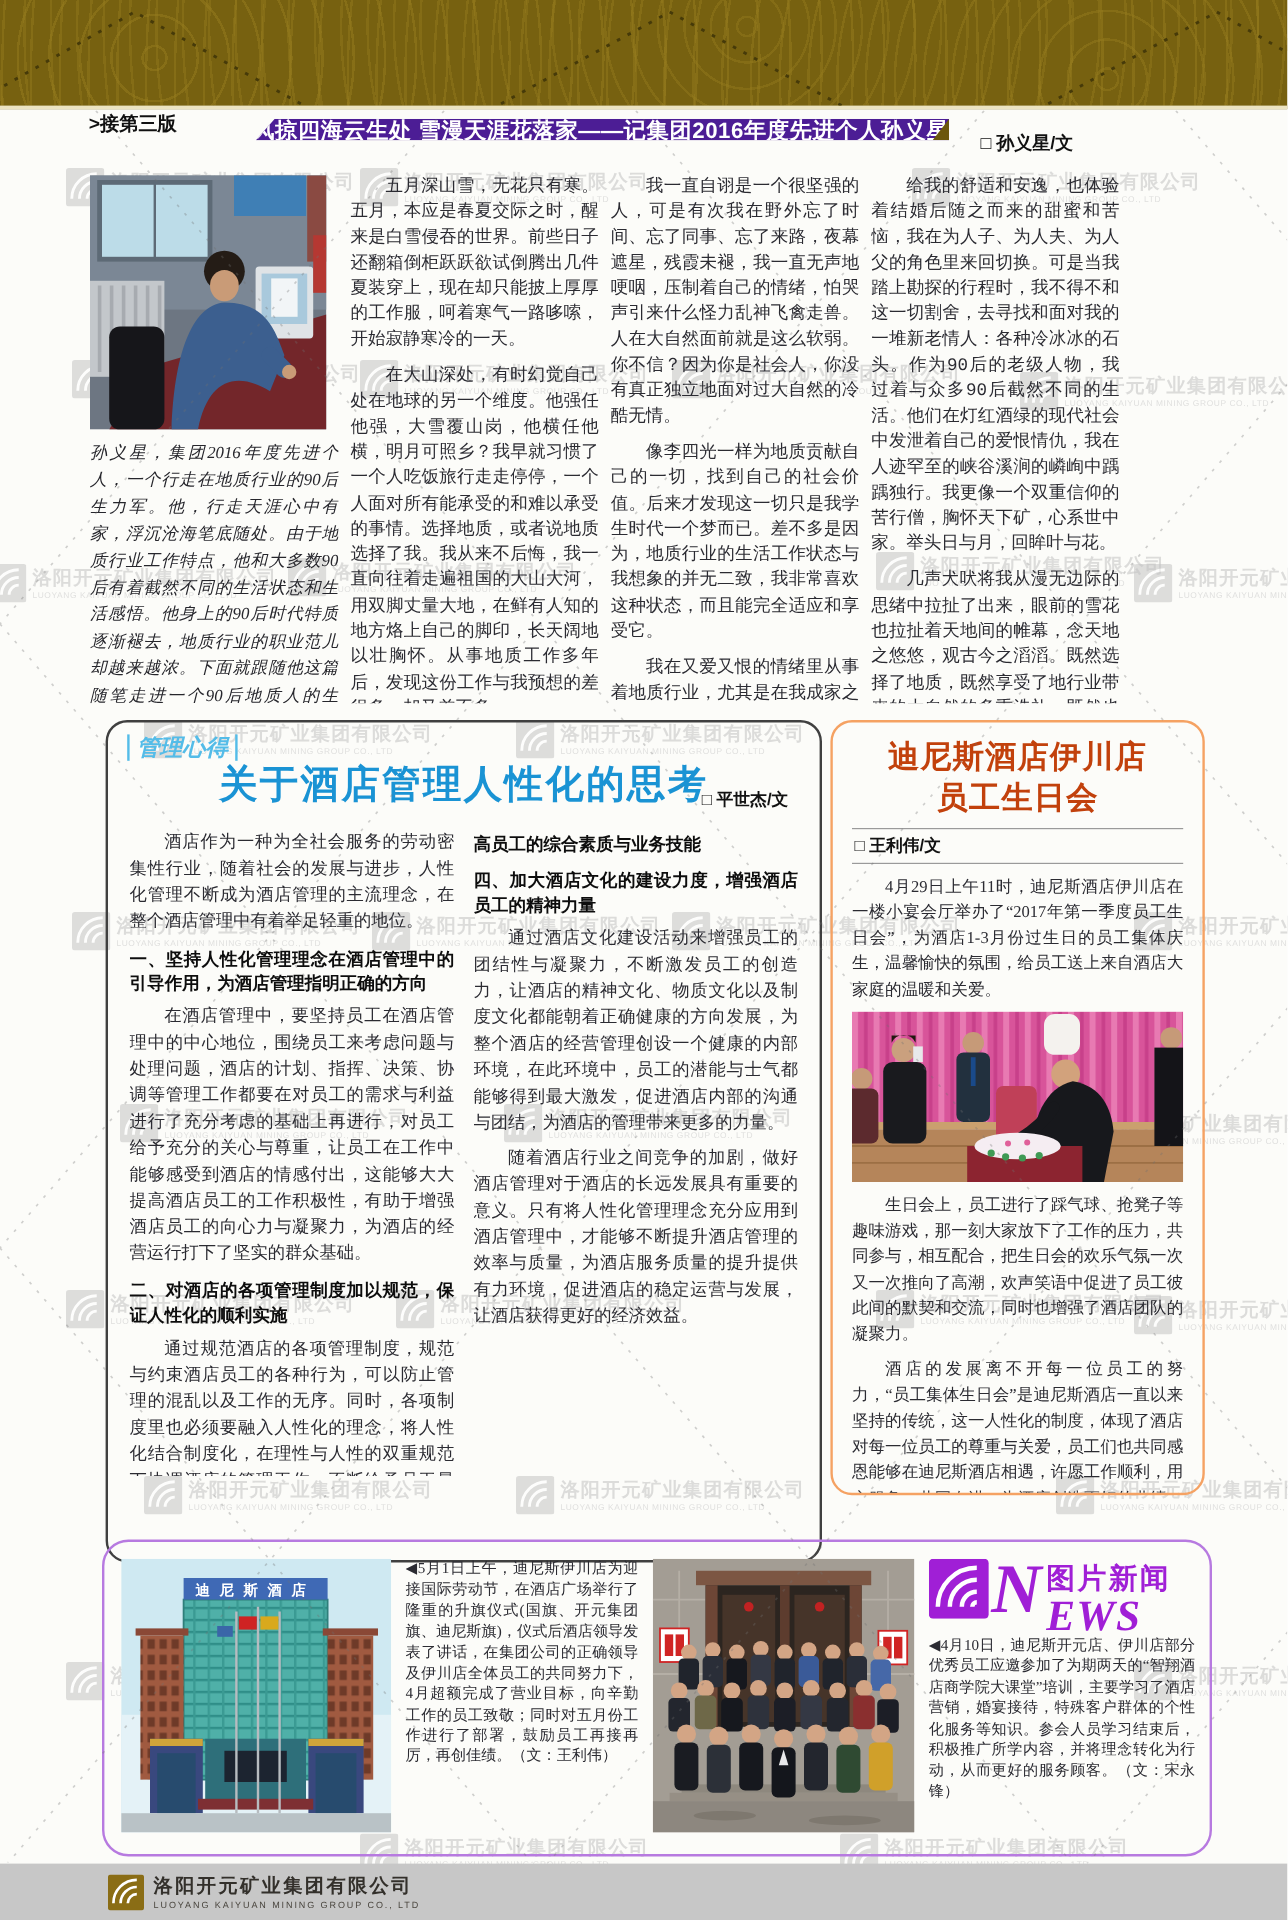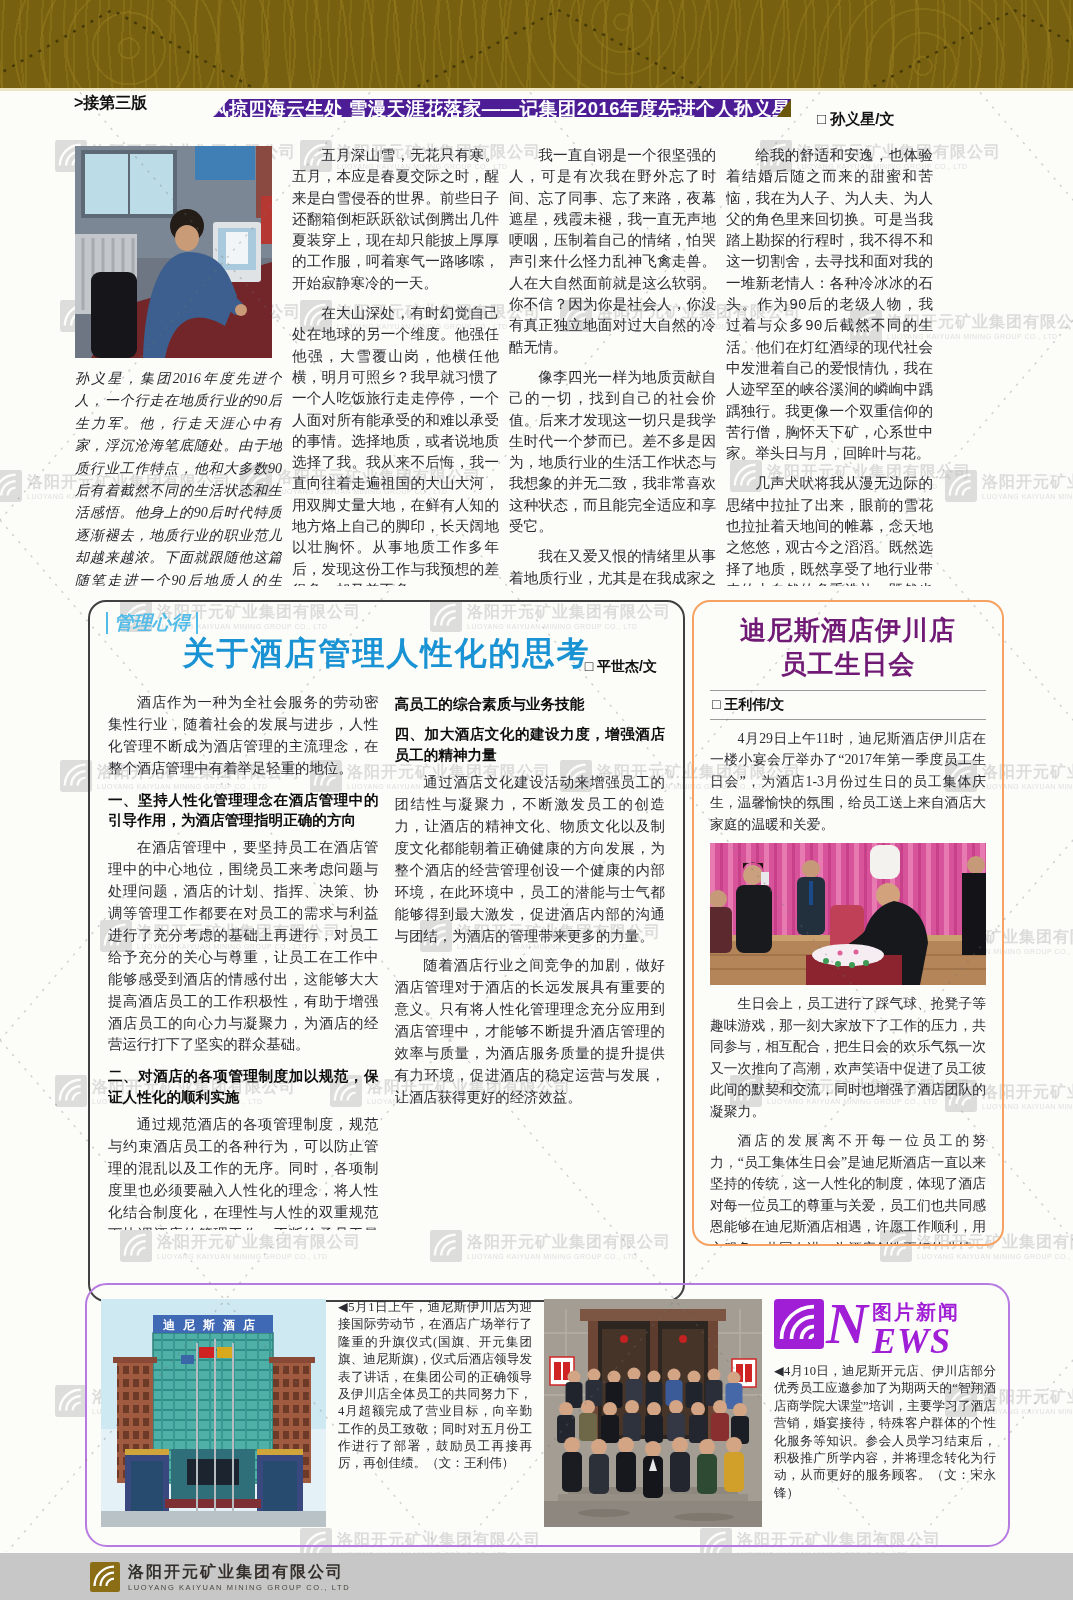--- a/index.html
+++ b/index.html
@@ -46,40 +46,40 @@
   .boxA-byline{position:absolute;right:26px;top:56px;font-size:14px;font-weight:bold;color:#111;}
   .boxA-cols{display:flex;gap:16px;margin-top:16px;height:538px;overflow:hidden;}
   .boxA-col{width:272px;overflow:hidden;font-family:"Liberation Serif","DejaVu Serif",serif;
     font-size:14.4px;line-height:1.52;text-align:justify;color:#2b2b32;}
   .boxA-col p{margin:0 0 8px 0;text-indent:2em;}
   .boxA-col h4{margin:10px 0 7px 0;font-family:"Liberation Sans","DejaVu Sans",sans-serif;
     font-size:14.6px;line-height:1.4;color:#0d0d0d;text-indent:0;}
   
   .boxB{position:absolute;left:692px;top:600px;width:312px;height:646px;border:2px solid #f5a263;
     border-radius:18px;box-sizing:border-box;padding:12px 16px;overflow:hidden;}
-  .boxB-title{text-align:center;font-size:26px;font-weight:bold;color:#701a75;line-height:1.3;letter-spacing:1px;}
+  .boxB-title{text-align:center;font-size:26px;font-weight:bold;color:#c2410c;line-height:1.3;letter-spacing:1px;}
   .boxB-byline{margin-top:8px;border-top:1px solid #9a9a9a;border-bottom:1px solid #9a9a9a;
     padding:5px 2px;font-size:14px;font-weight:bold;color:#111;}
   .boxB p{margin:8px 0 0 0;text-indent:2em;font-family:"Liberation Serif","DejaVu Serif",serif;
     font-size:13.8px;line-height:1.56;text-align:justify;color:#2b2b32;}
   .bday-photo{width:100%;height:142px;display:block;margin-top:8px;}
   
   .boxC{position:absolute;left:85px;top:1283px;width:925px;height:264px;border:2px solid #b77ae0;
     border-radius:22px;box-sizing:border-box;padding:14px;display:flex;gap:12px;overflow:hidden;}
   .hotel-photo{width:225px;height:228px;flex:0 0 auto;}
   .news-text{width:194px;flex:0 0 auto;font-family:"Liberation Serif","DejaVu Serif",serif;
     font-size:12.6px;line-height:1.38;text-align:justify;color:#2b2b32;overflow:hidden;}
   .group-photo{width:218px;height:228px;flex:0 0 auto;}
   .news-right{width:222px;flex:0 0 auto;overflow:hidden;}
   .news-logo{display:flex;align-items:flex-start;gap:2px;height:60px;}
   .news-logo svg{width:50px;height:50px;flex:0 0 auto;}
   .logo-n{font-size:58px;line-height:50px;font-weight:bold;color:#a01fd6;font-style:italic;
     font-family:"Liberation Serif","DejaVu Serif",serif;}
   .logo-col{display:flex;flex-direction:column;margin-left:2px;}
-  .logo-cn{font-size:20px;font-weight:bold;color:#a01fd6;letter-spacing:2px;white-space:nowrap;text-align:right;}
+  .logo-cn{font-size:24px;font-weight:bold;color:#a01fd6;letter-spacing:2px;white-space:nowrap;text-align:right;}
   .logo-ews{font-size:36px;line-height:30px;font-weight:bold;font-style:italic;color:#a01fd6;
     letter-spacing:1px;font-family:"Liberation Serif","DejaVu Serif",serif;}
   .news-right .news-text{width:auto;margin-top:4px;}
   
   .footer{position:absolute;left:0;top:1553px;width:1073px;height:47px;background:#c7c7c7;
     display:flex;align-items:center;gap:8px;padding-left:90px;box-sizing:border-box;z-index:3;}
   .footer svg{width:30px;height:30px;color:#8a6d15;}
   .f-cn{font-size:16px;font-weight:bold;color:#33302b;letter-spacing:2px;}
   .f-en{font-size:7.5px;color:#4a463f;letter-spacing:1.6px;}
 </style>

